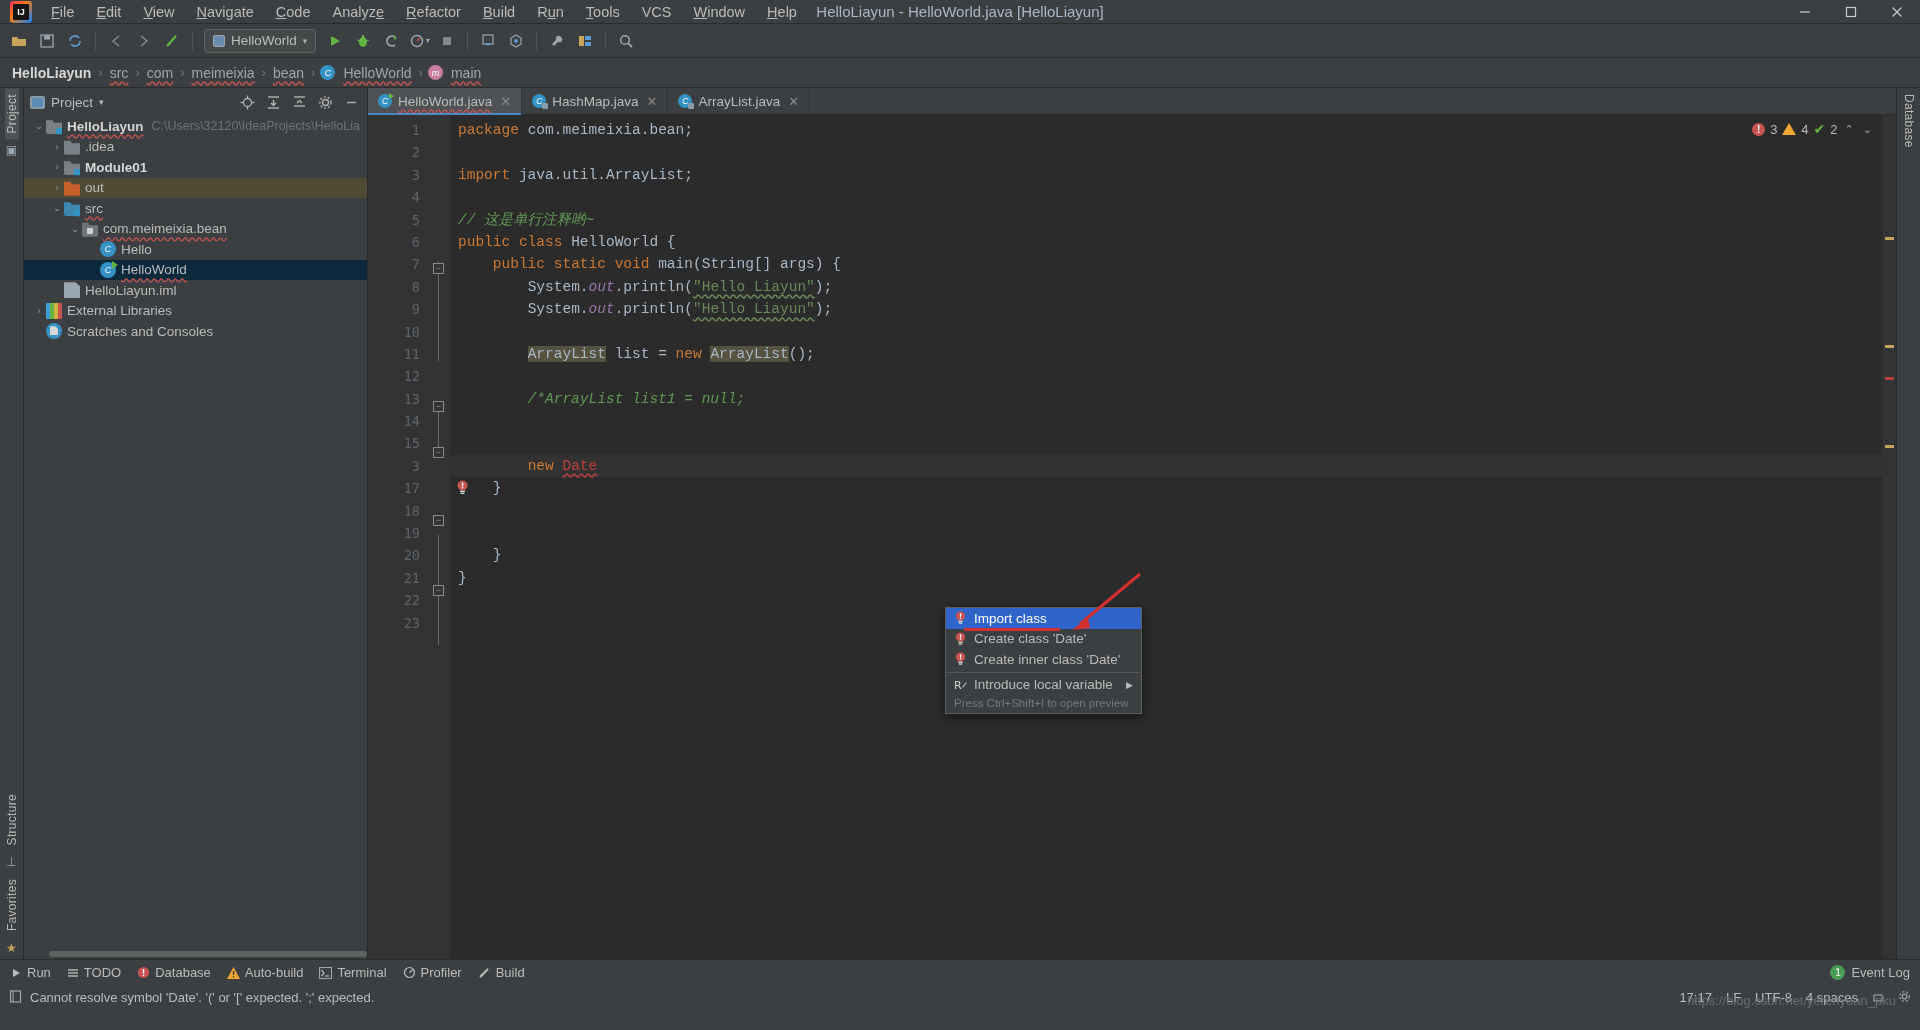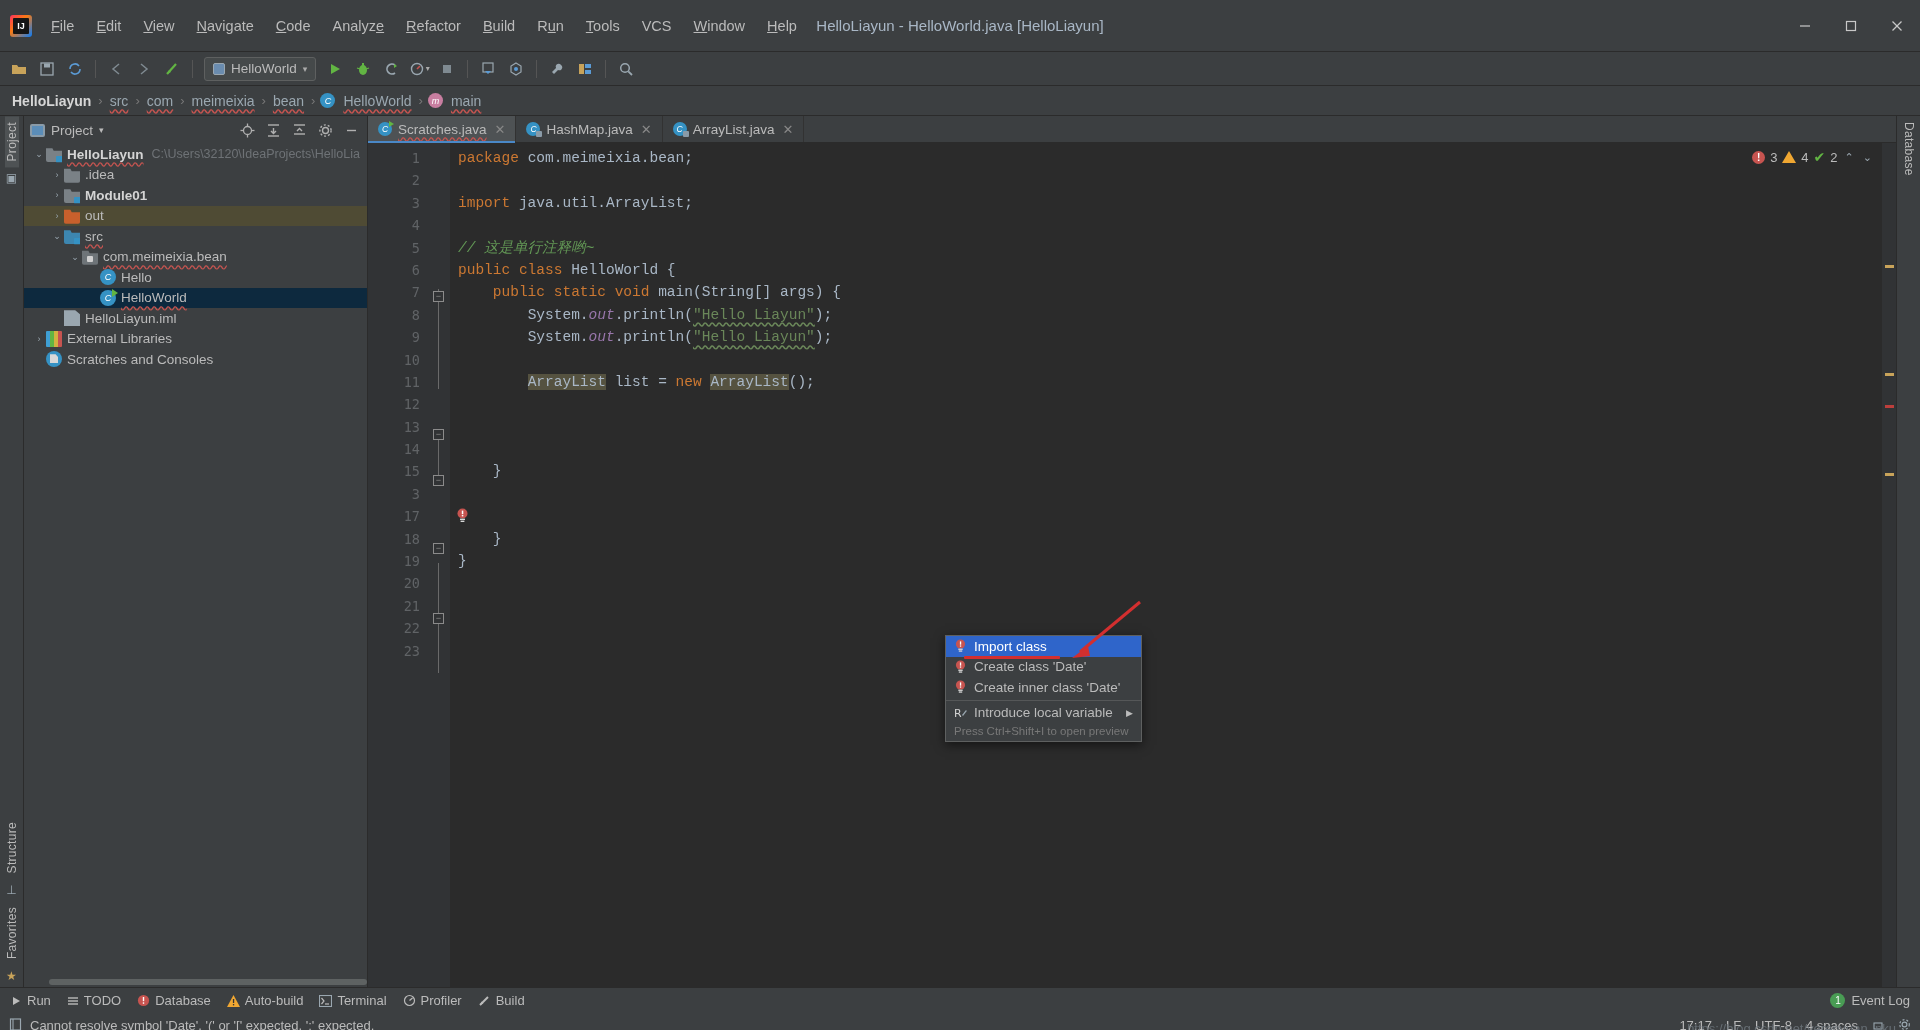--- a/index.html
+++ b/index.html
@@ -7,21 +7,21 @@
     width: 1920px; height: 1030px;
     background: #3c3f41;
     font-family: "Liberation Sans", sans-serif;
     overflow: hidden;
     color: #bbbbbb;
   }
   #app { position: relative; width: 1920px; height: 1030px; }
 
   
   .titlebar {
-    height: 52px; background: #3c3f41; display: flex; align-items: center;
+    height: 24px; background: #3c3f41; display: flex; align-items: center;
     border-bottom: 1px solid #2b2b2b; position: relative;
   }
   .logo {
     width: 22px; height: 22px; margin: 0 8px 0 10px; border-radius: 3px;
     background: linear-gradient(135deg,#fe315d 0%,#f97a12 40%,#087cfa 100%);
     position: relative; flex: none;
   }
   .logo::after {
     content: "IJ"; position: absolute; inset: 3px 3px; background: #151515;
     color: #fff; font-size: 9px; font-weight: bold; display: flex;
@@ -565,21 +565,21 @@
       <div class="projscroll">
         <div class="thumb"></div>
       </div>
     </div>
 
     <div class="editorwrap">
 
       <div class="tabs">
         <div class="tab active">
           <span class="tic run">C</span>
-          <span class="squiggle">Scratches.java</span>
+          <span class="squiggle">HelloWorld.java</span>
           <span class="x">✕</span>
         </div>
         <div class="tab">
           <span class="tic lock">C</span>
           <span>HashMap.java</span>
           <span class="x">✕</span>
         </div>
         <div class="tab">
           <span class="tic lock">C</span>
           <span>ArrayList.java</span>
@@ -636,22 +636,24 @@
             <div class="cl"><span class="kw">import</span><span class="plain"> </span><span class="plain">java</span><span class="plain">.</span><span class="plain">util</span><span class="plain">.</span><span class="plain">ArrayList</span><span class="plain">;</span></div>
             <div class="cl">&nbsp;</div>
             <div class="cl"><span class="cmt">// 这是单行注释哟~</span></div>
             <div class="cl"><span class="kw">public</span><span class="plain"> </span><span class="kw">class</span><span class="plain"> </span><span class="plain">HelloWorld</span><span class="plain"> {</span></div>
             <div class="cl"><span class="plain">    </span><span class="kw">public</span><span class="plain"> </span><span class="kw">static</span><span class="plain"> </span><span class="kw">void</span><span class="plain"> </span><span class="plain">main</span><span class="plain">(</span><span class="plain">String</span><span class="plain">[] </span><span class="plain">args</span><span class="plain">) {</span></div>
             <div class="cl"><span class="plain">        </span><span class="plain">System</span><span class="plain">.</span><span class="fld">out</span><span class="plain">.</span><span class="plain">println</span><span class="plain">(</span><span class="str wavygreen">"Hello Liayun"</span><span class="plain">);</span></div>
             <div class="cl"><span class="plain">        </span><span class="plain">System</span><span class="plain">.</span><span class="fld">out</span><span class="plain">.</span><span class="plain">println</span><span class="plain">(</span><span class="str wavygreen">"Hello Liayun"</span><span class="plain">);</span></div>
             <div class="cl">&nbsp;</div>
             <div class="cl"><span class="plain">        </span><span class="hlbox typ">ArrayList</span><span class="plain"> </span><span class="plain">list</span><span class="plain"> = </span><span class="kw">new</span><span class="plain"> </span><span class="hlbox typ">ArrayList</span><span class="plain">();</span></div>
             <div class="cl">&nbsp;</div>
+            <div class="cl"><span class="cmt">        /*ArrayList list1 = null;</span></div>
             <div class="cl">&nbsp;</div>
             <div class="cl">&nbsp;</div>
+            <div class="cl curline"><span class="plain">        </span><span class="kw">new</span><span class="plain"> </span><span class="err">Date</span></div>
             <div class="cl"><span class="plain">    }</span></div>
             <div class="cl">&nbsp;</div>
             <div class="cl">&nbsp;</div>
             <div class="cl"><span class="plain">    }</span></div>
             <div class="cl"><span class="plain">}</span></div>
           </div>
 
         <div class="markerbar">
           <div class="mk" style="top:122px;background:#c8a35a"></div>
           <div class="mk" style="top:230px;background:#c8a35a"></div>

